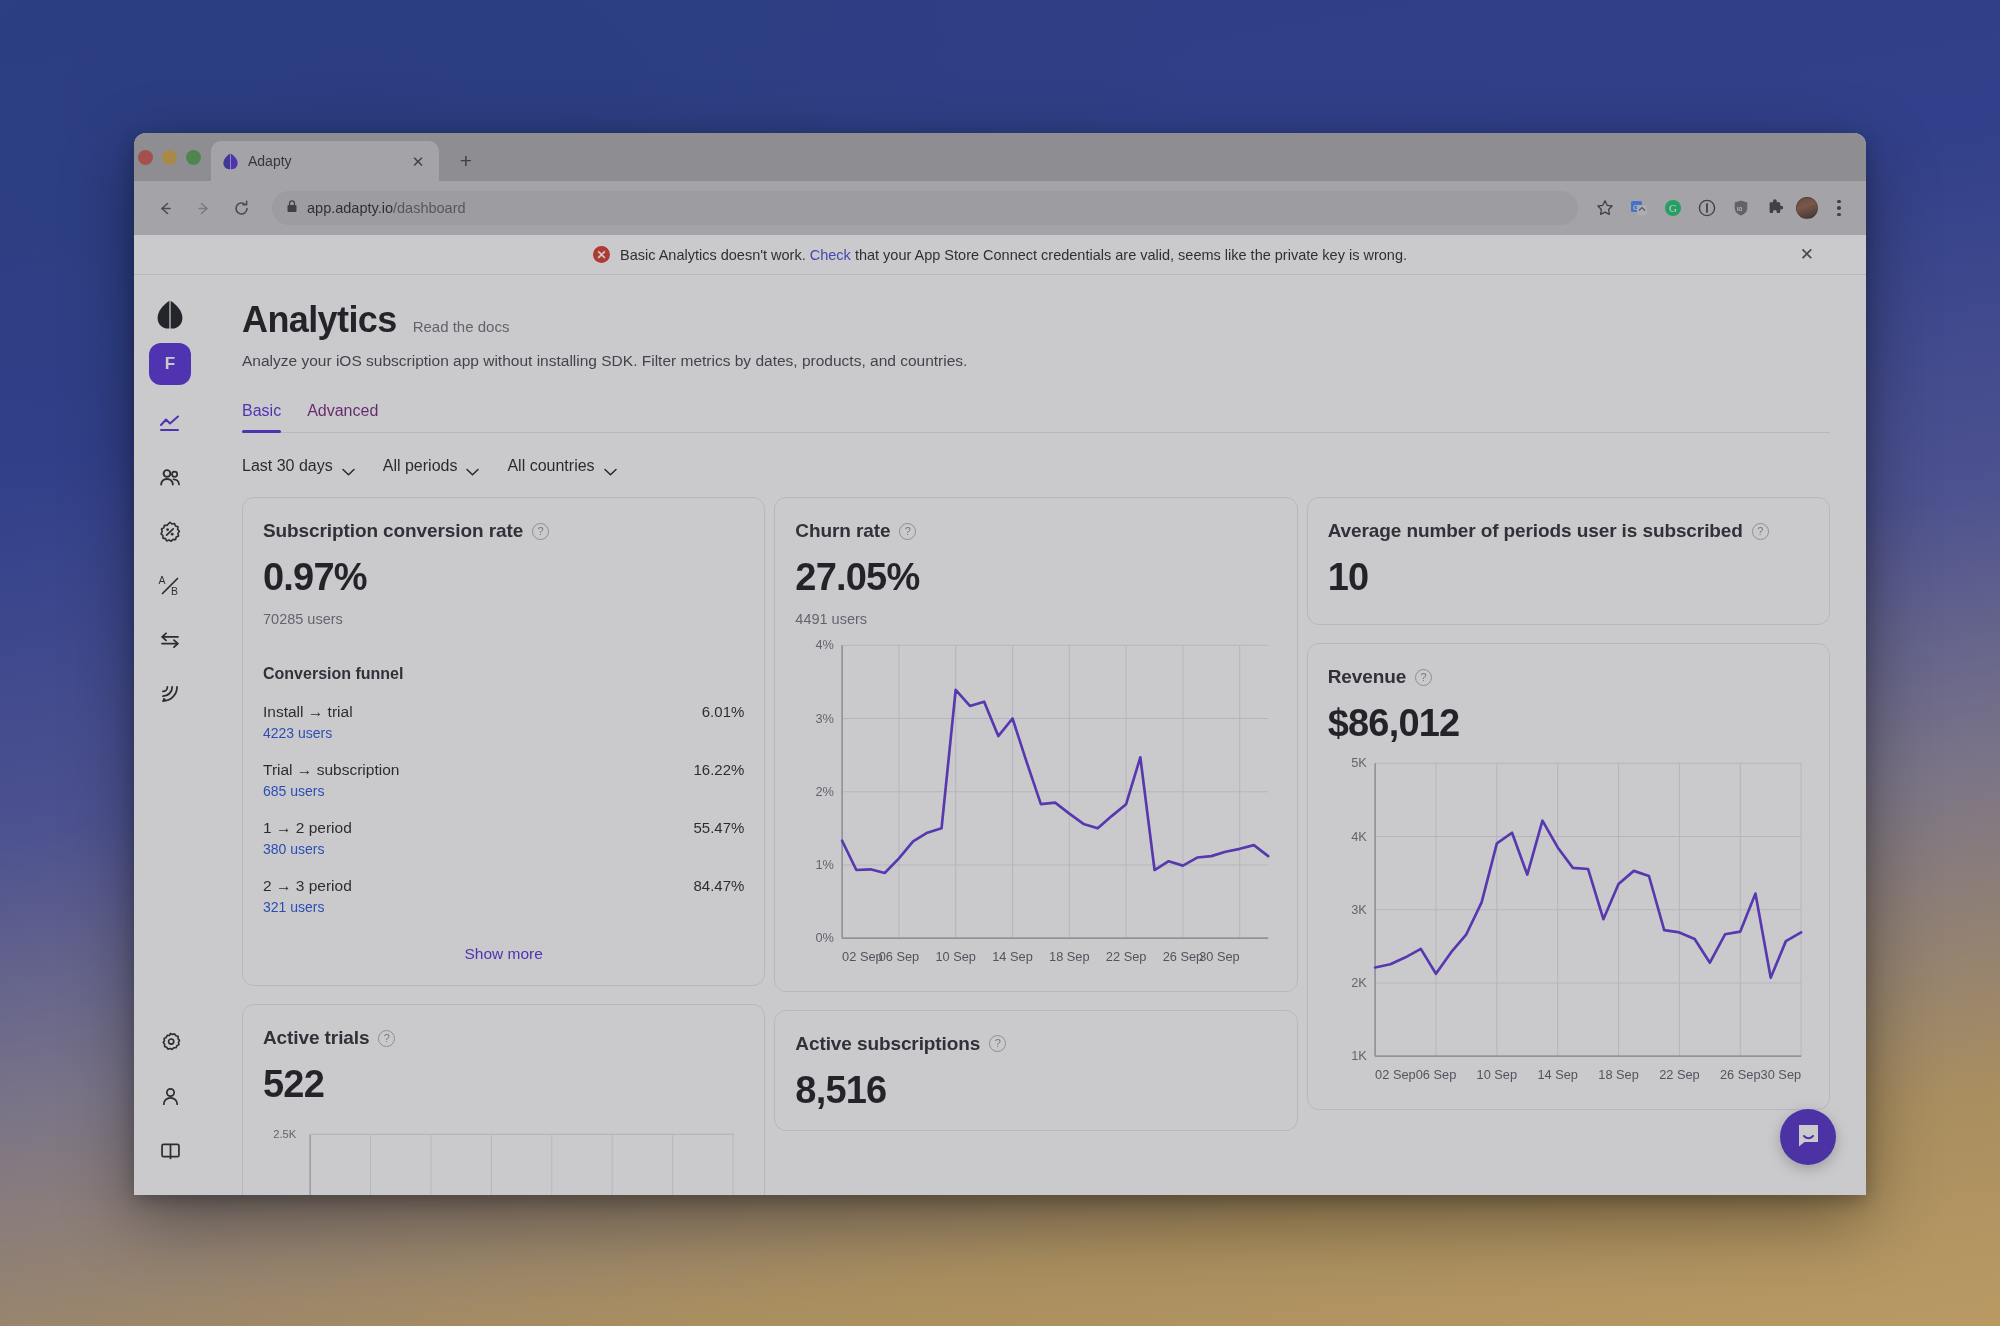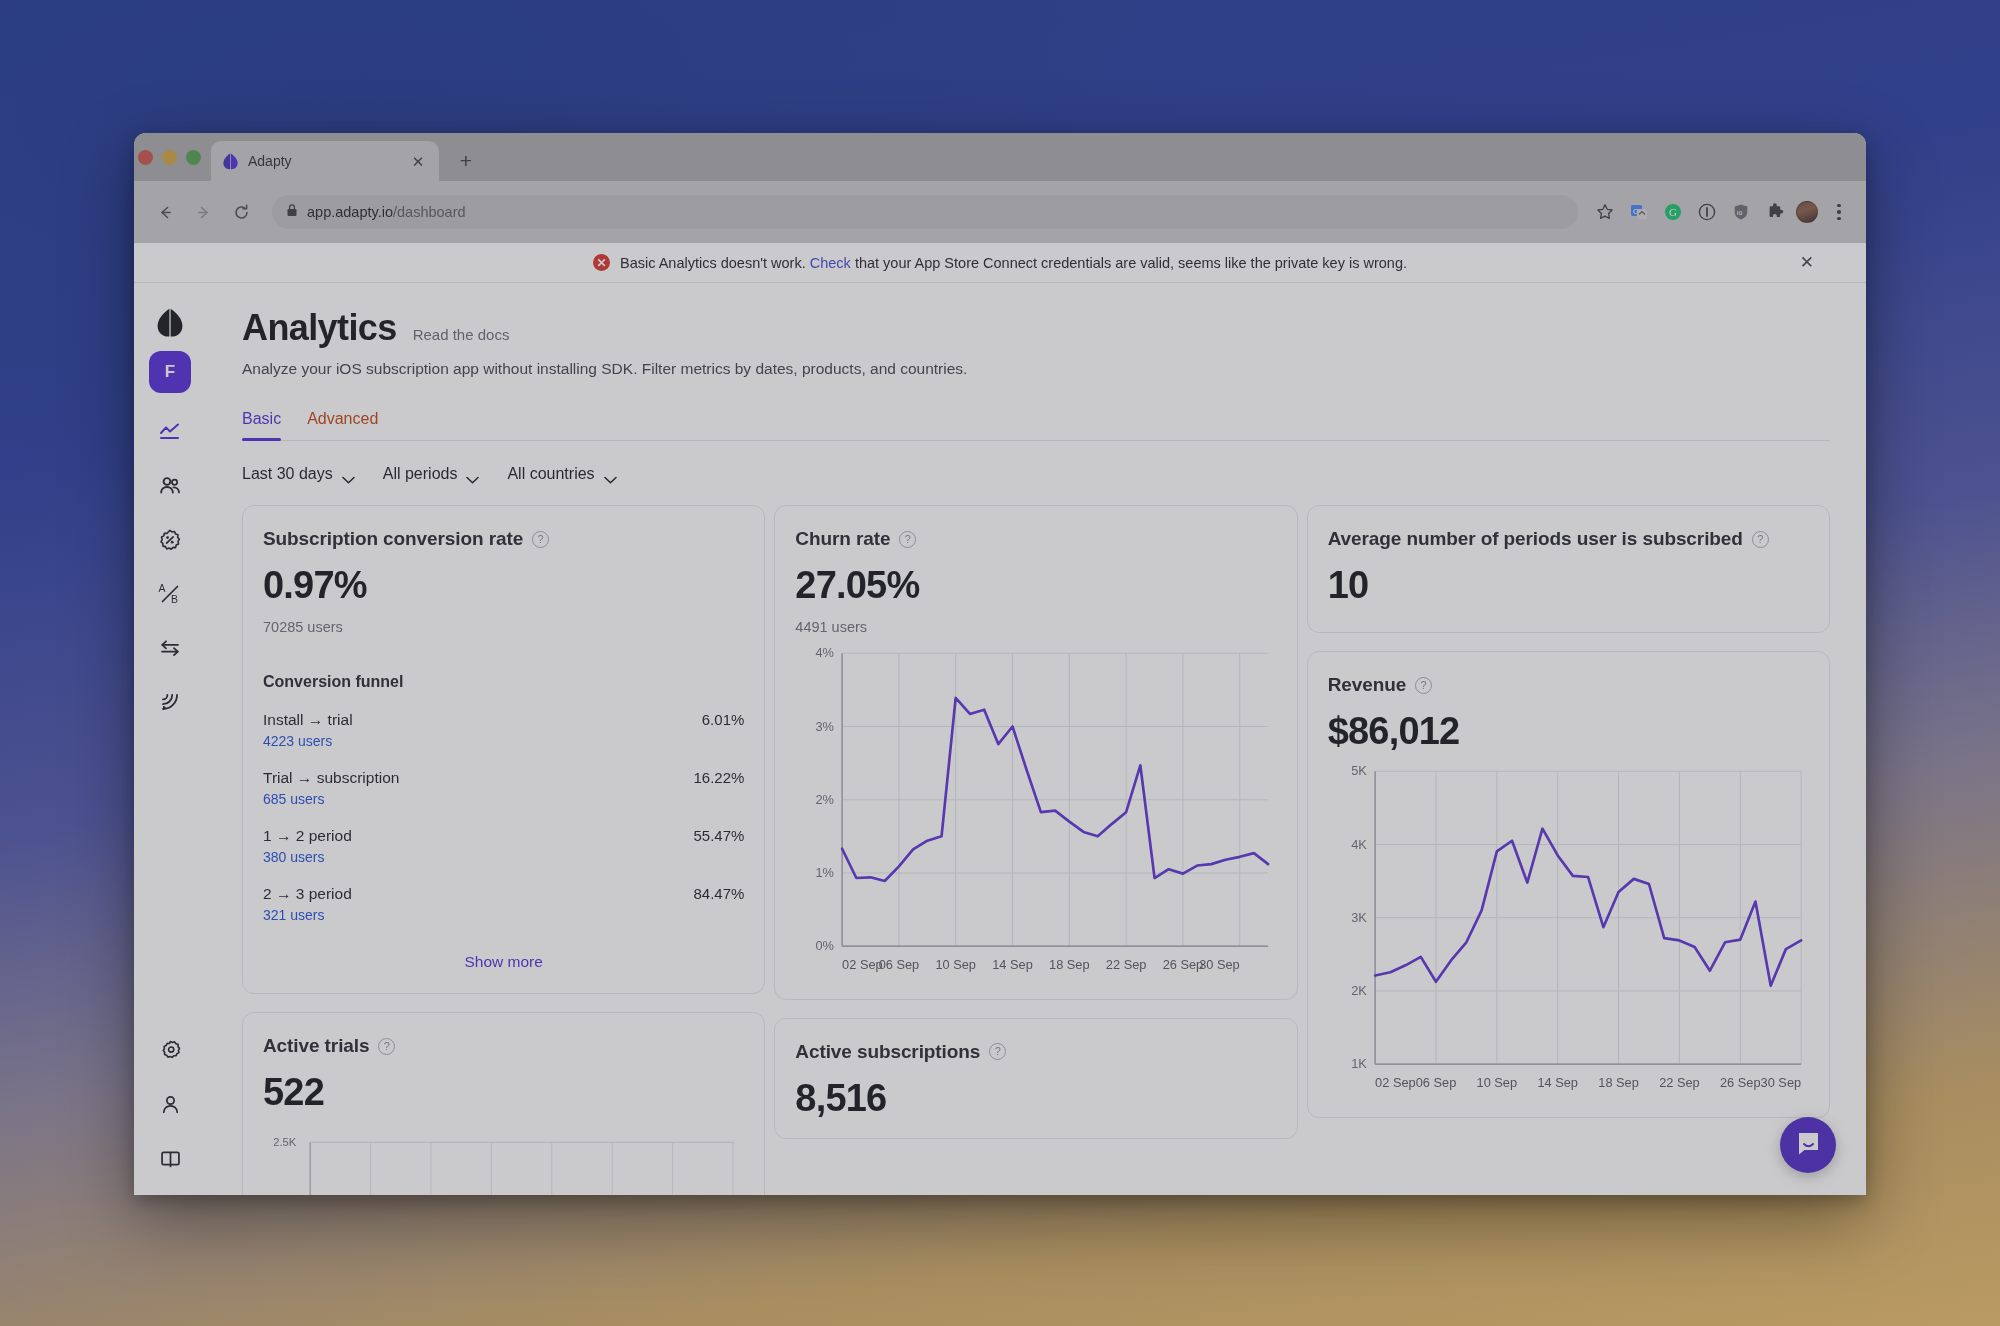--- a/index.html
+++ b/index.html
@@ -60,21 +60,21 @@
     color: #3a3a3d; font-size: 15px; line-height: 1;
   }
   .newtab {
     width: 34px; height: 34px; margin-left: 10px; margin-bottom: 4px;
     display: flex; align-items: center; justify-content: center;
     color: #3a3a3d; font-size: 21px; line-height: 1;
   }
 
   
   .toolbar {
-    height: 62px;
+    height: 54px;
     background: #c8c8ca;
     display: flex; align-items: center;
     padding: 0 14px;
     gap: 4px;
   }
   .navbtn {
     width: 34px; height: 34px;
     display: flex; align-items: center; justify-content: center;
     color: #4a4a4d;
   }
@@ -183,21 +183,21 @@
   }
   .docs-link { font-size: 15px; color: #6a6a74; }
   .subtitle { font-size: 15.5px; color: #3e3e48; margin-top: 11px; }
 
   .tabs-row {
     margin-top: 32px;
     border-bottom: 1px solid #e2e2e8;
     display: flex; gap: 26px;
   }
   .tab-item {
-    font-size: 16px; color: #c2410c;
+    font-size: 16px; color: #701a75;
     padding-bottom: 12px;
     position: relative;
   }
   .tab-item.active { color: #5127d6; font-weight: 500; }
   .tab-item.active::after {
     content: ""; position: absolute;
     left: 0; right: 0; bottom: -1px; height: 3px;
     background: #5127d6; border-radius: 2px;
   }
 

